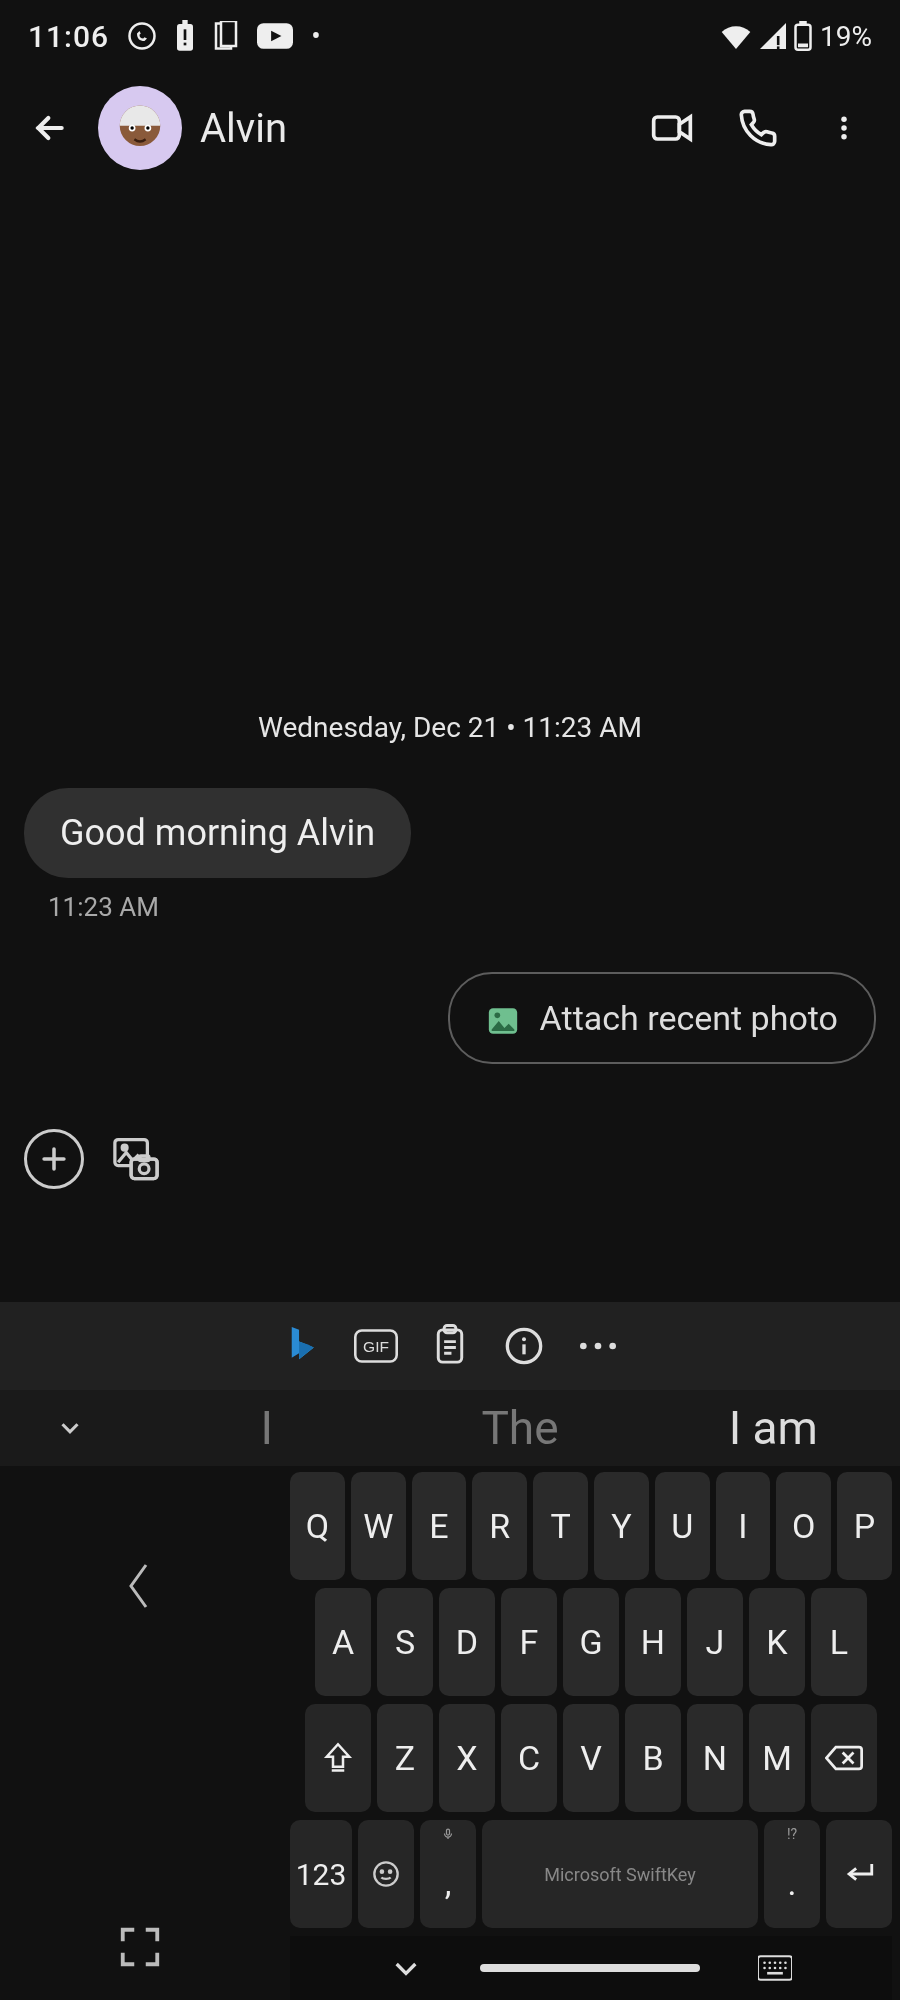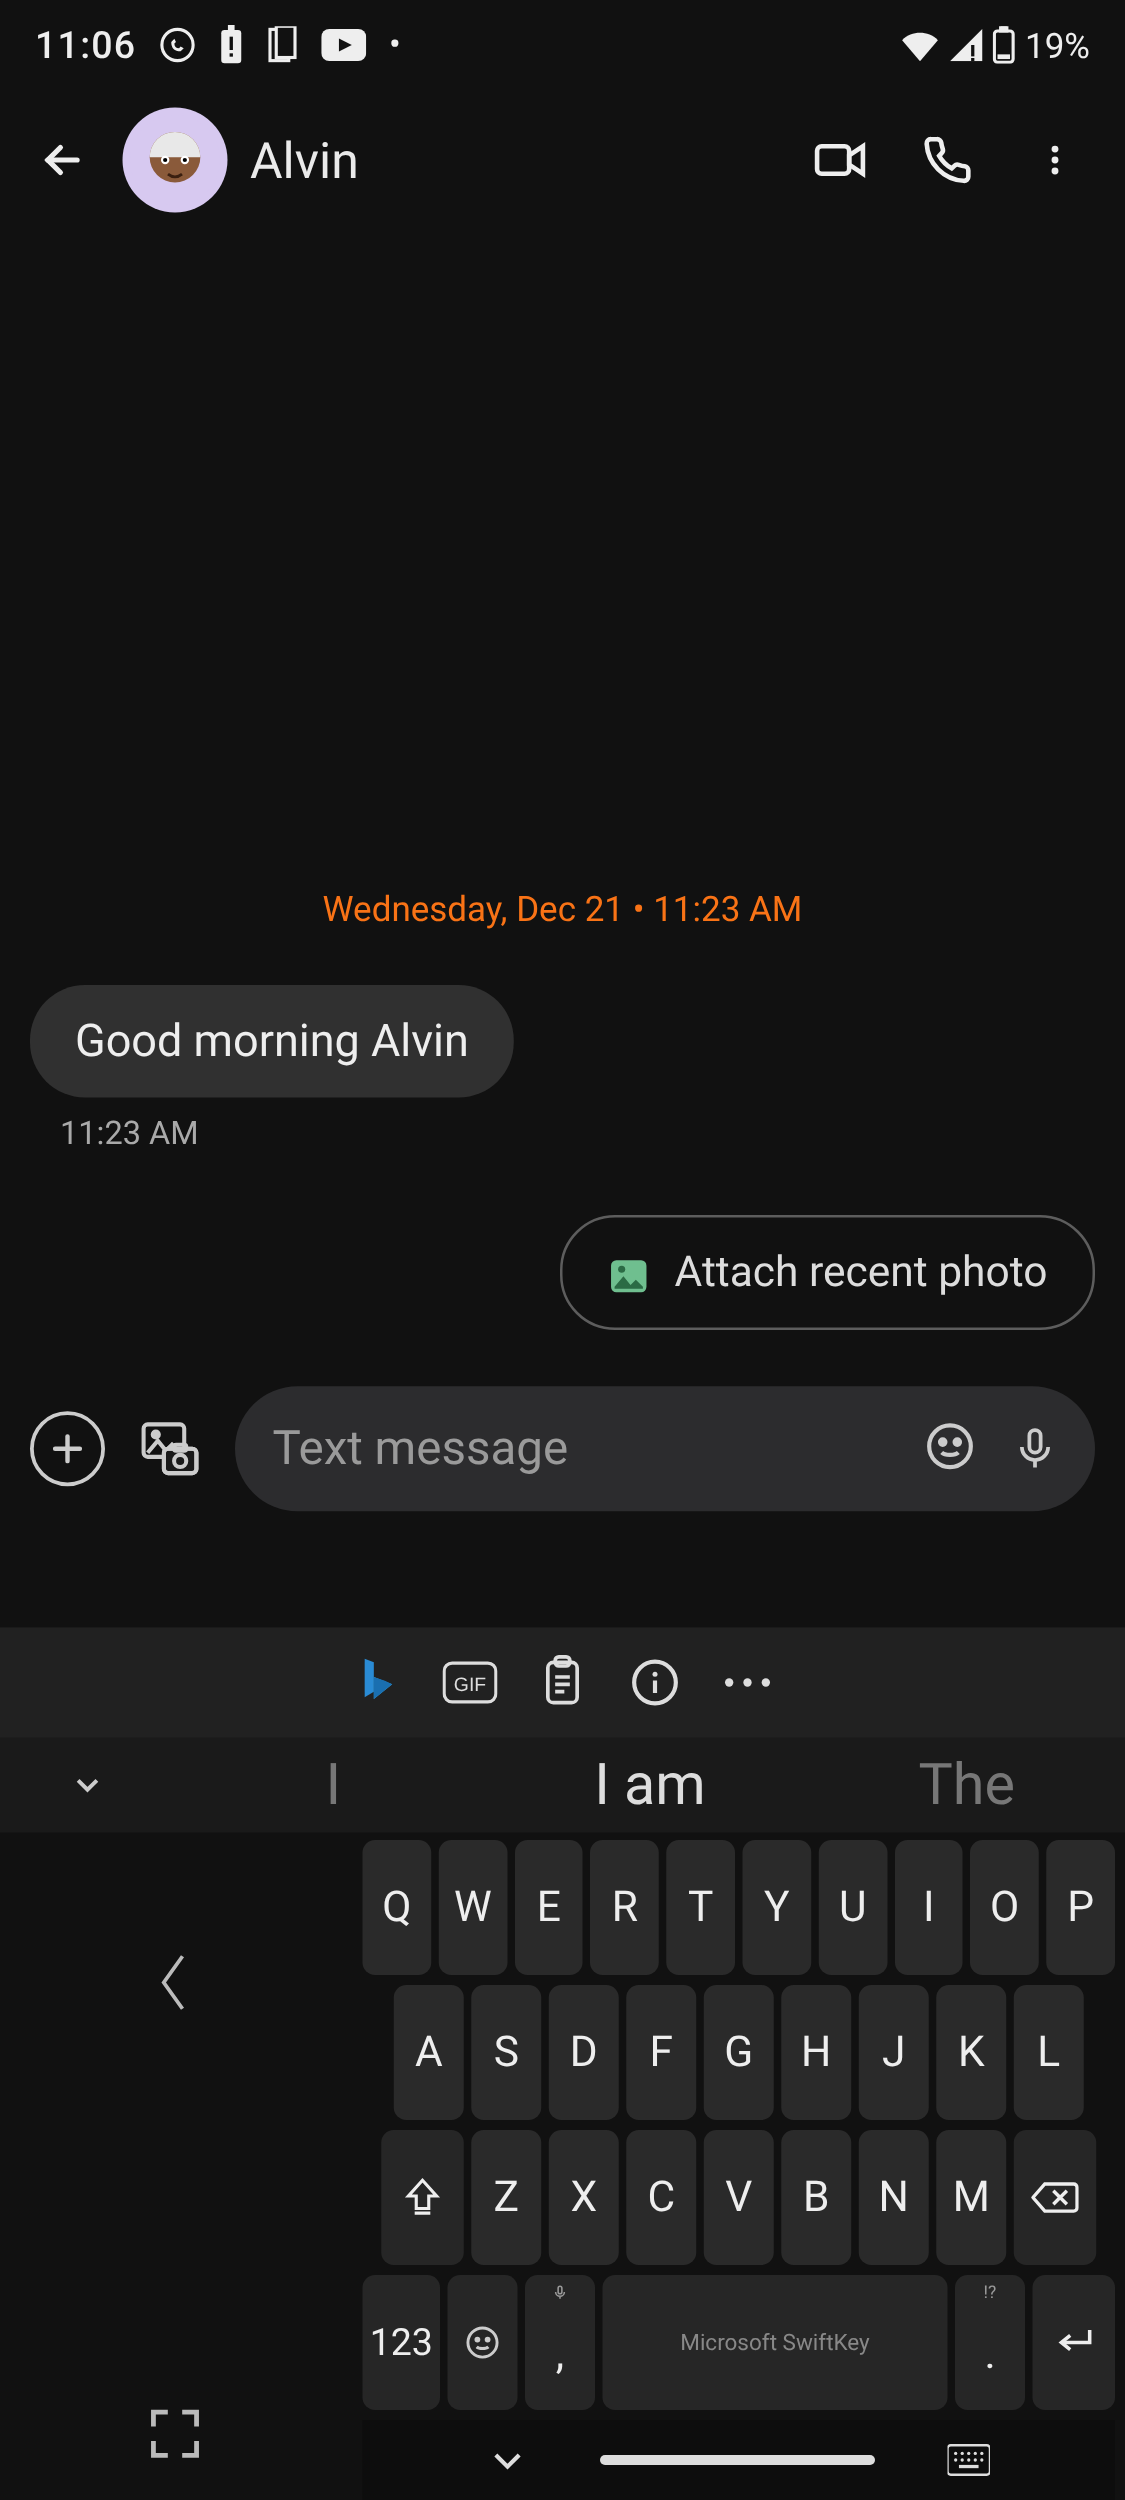--- a/index.html
+++ b/index.html
@@ -16,21 +16,21 @@
   
   .app-bar { height: 112px; display: flex; align-items: center; padding: 0 20px; gap: 18px; }
   .back-btn, .icon-btn { width: 60px; height: 60px; display: flex; align-items: center; justify-content: center; color: #e8e8e8; }
   .avatar { width: 84px; height: 84px; border-radius: 50%; background: #d7c9f0; display: flex; align-items: center; justify-content: center; overflow: hidden; }
   .avatar svg { width: 72px; height: 72px; }
   .contact-name { font-size: 40px; color: #eaeaea; font-weight: 400; }
   .app-bar-right { margin-left: auto; display: flex; align-items: center; gap: 26px; padding-right: 6px; }
   
   
   .chat { padding: 0 24px; height: 920px; display: flex; flex-direction: column; justify-content: flex-end; }
-  .date-sep { text-align: center; color: #f97316; font-size: 28px; margin-bottom: 44px; }
+  .date-sep { text-align: center; color: #e5e5e5; font-size: 28px; margin-bottom: 44px; }
   .msg-row { display: flex; flex-direction: column; align-items: flex-start; margin-bottom: 50px; }
   .bubble { background: #303030; color: #eee; padding: 24px 36px; border-radius: 44px; font-size: 36px; }
   .msg-time { color: #a9a9a9; font-size: 26px; margin-top: 14px; margin-left: 24px; }
   
   .attach-chip { align-self: flex-end; border: 2px solid #5d5d5d; border-radius: 44px; padding: 24px 36px; display: flex; align-items: flex-end; gap: 20px; font-size: 34px; color: #ddd; margin-bottom: 40px; }
   .attach-chip .pic-ic { width: 34px; height: 34px; }
   
   
   .input-bar { display: flex; align-items: center; padding: 0 24px; gap: 22px; height: 110px; }
   .circle-btn { width: 60px; height: 60px; border-radius: 50%; border: 3px solid #ccc; display: flex; align-items: center; justify-content: center; color: #ccc; }
@@ -193,39 +193,20 @@
     <svg width="52" height="52" viewBox="0 0 32 32" fill="none" stroke="#ccc" stroke-width="2">
         <rect x="3" y="4" width="20" height="16" rx="2"></rect>
         <path d="M5 18l5-6 4 5 3-3 4 4"></path>
         <circle cx="9" cy="9" r="1.5" fill="#ccc"></circle>
         <rect x="13" y="16" width="16" height="12" rx="2" fill="#1a1a1a"></rect>
         <rect x="13" y="16" width="16" height="12" rx="2"></rect>
         <circle cx="21" cy="22" r="3"></circle>
         <rect x="18" y="14" width="6" height="3" rx="1"></rect>
       </svg>
   </div>
-  <div class="input-pill">
-    <span class="input-placeholder">Text message</span>
-    <div class="pill-icons">
-      <span>
-        <svg width="40" height="40" viewBox="0 0 24 24" fill="none" stroke="#ccc" stroke-width="2">
-            <circle cx="12" cy="12" r="10"></circle>
-            <circle cx="8.5" cy="10" r="1.3" fill="#ccc"></circle>
-            <circle cx="15.5" cy="10" r="1.3" fill="#ccc"></circle>
-            <path d="M8 15c1.5 1.5 6.5 1.5 8 0"></path>
-          </svg>
-      </span>
-      <span>
-        <svg width="36" height="44" viewBox="0 0 24 24" fill="none" stroke="#ccc" stroke-width="2">
-            <rect x="9" y="2" width="6" height="12" rx="3"></rect>
-            <path d="M5 11a7 7 0 0 0 14 0M12 18v4"></path>
-          </svg>
-      </span>
-    </div>
-  </div>
 </div>
 
 <div class="keyboard">
   <div class="kb-tools">
     <div class="kb-tool">
       <svg width="36" height="44" viewBox="0 0 24 30">
           <path d="M5 2l5 2v16l-5 3z" fill="#2a8bd4"></path>
           <path d="M10 12l10 4-10 8z" fill="#3fb5ef"></path>
           <path d="M10 12l6 2 4 2-10 8z" fill="#1a6fb0"></path>
         </svg>
@@ -259,22 +240,22 @@
     </div>
   </div>
 
   <div class="kb-suggest">
     <div class="sug-close">
       <svg width="30" height="30" viewBox="0 0 24 24" fill="none" stroke="#ccc" stroke-width="2.5">
           <path d="M6 9l6 6 6-6"></path>
         </svg>
     </div>
     <div class="sug-item secondary">I</div>
+    <div class="sug-item secondary">The</div>
     <div class="sug-item">I am</div>
-    <div class="sug-item secondary">The</div>
   </div>
 
   <div class="kb-area">
     <div class="kb-left-rail">
       <div>
         <svg width="36" height="60" viewBox="0 0 24 40" fill="none" stroke="#bbb" stroke-width="2">
             <path d="M16 6L6 20l10 14"></path>
           </svg>
       </div>
       <div>

